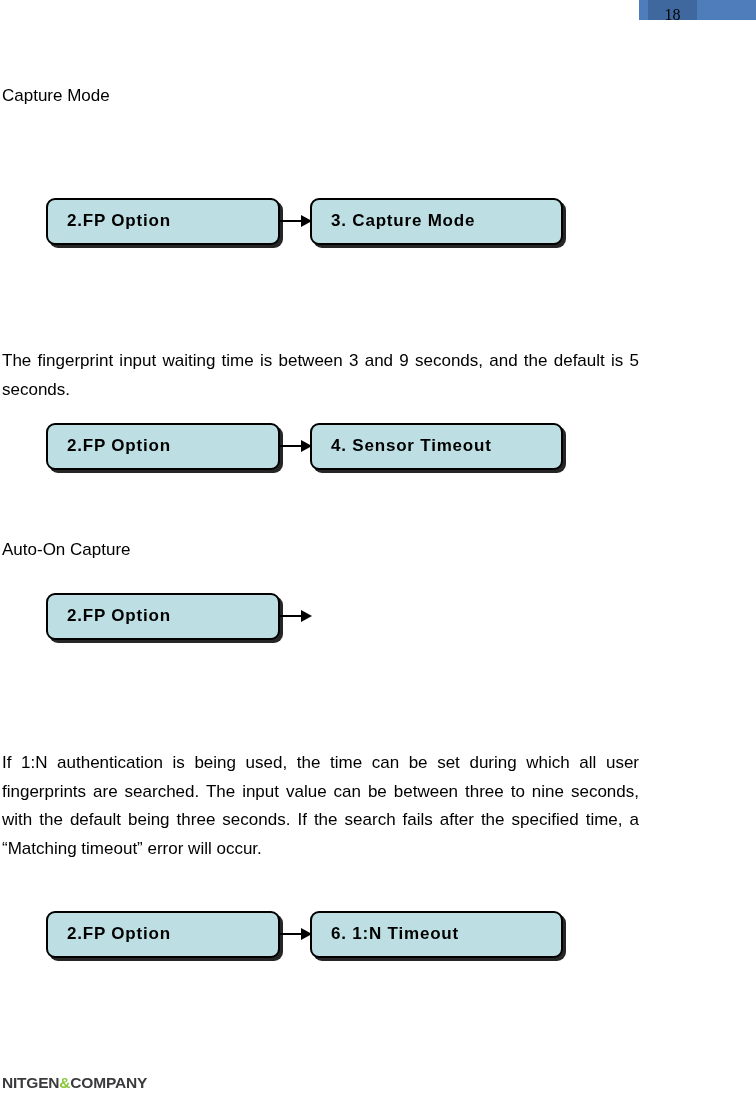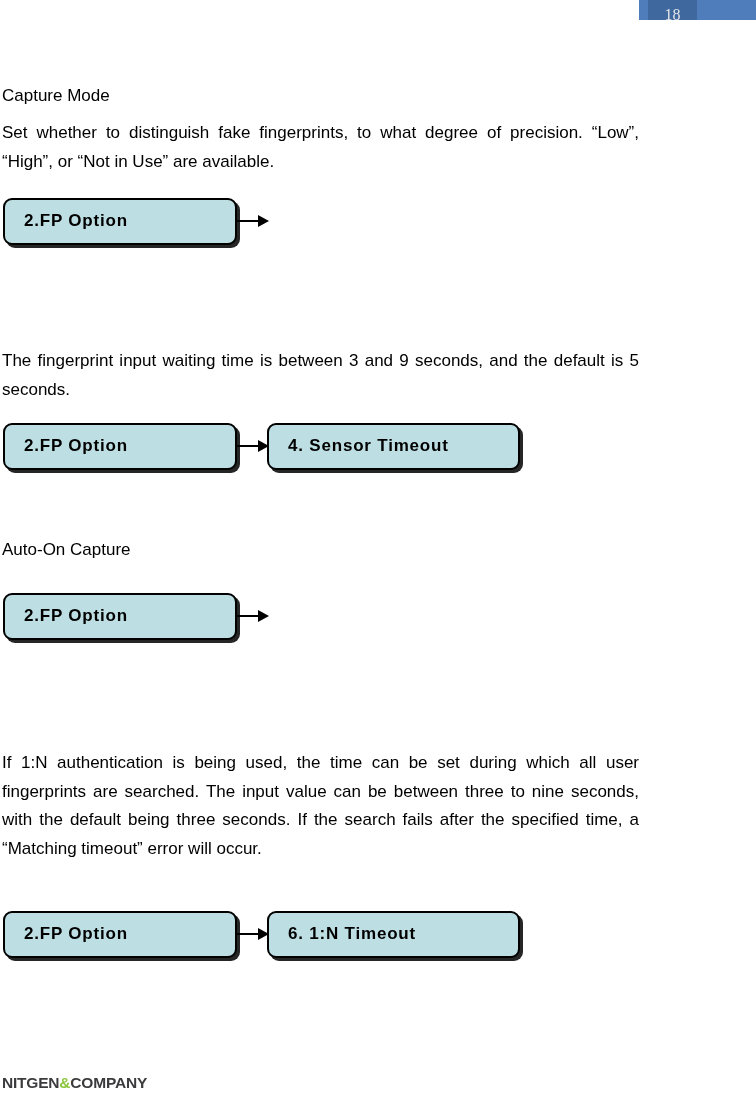--- a/index.html
+++ b/index.html
@@ -25,21 +25,21 @@
     position:absolute;top:0;left:639px;width:117px;height:20px;
     background:var(--header-bar);
   }
   .page-num-badge{
     position:absolute;top:0;left:9px;width:49px;height:20px;
     background:var(--header-badge);
     display:flex;align-items:center;justify-content:center;
   }
   .page-num{
     font-family:"Liberation Serif", serif;
-    font-size:16px;line-height:20px;color:#e5e5e5;margin-top:9px;
+    font-size:16px;line-height:20px;color:#000000;margin-top:9px;
   }
   
   .heading{
     position:absolute;left:2px;
     font-size:17px;font-weight:normal;line-height:20px;
     white-space:nowrap;
   }
   .para{
     position:absolute;left:2px;width:637px;
     font-size:17px;line-height:28.5px;
@@ -54,21 +54,21 @@
     height:47px;
     background:var(--flow-box-fill);
     border:2px solid #000;
     border-radius:9px;
     box-shadow:3px 3px 0 rgba(0,0,0,0.85);
     display:flex;align-items:center;
     padding-left:19px;
     font-size:17px;font-weight:bold;letter-spacing:0.8px;
     white-space:nowrap;
   }
-  .fbox.from{width:234px;}
+  .fbox.from{width:234px;margin-left:43px;}
   .fbox.to{width:253px;}
   .arrow{
     position:relative;width:30px;height:2px;background:#000;
     flex:0 0 30px;
   }
   .arrow::after{
     content:"";position:absolute;right:-2px;top:50%;
     transform:translateY(-50%);
     width:0;height:0;
     border-left:11px solid #000;
@@ -90,24 +90,24 @@
 
 <div class="page">
 
   <div class="header-bar">
     <div class="page-num-badge">
       <span class="page-num">18</span>
     </div>
   </div>
 
   <div class="heading" style="top:86px">Capture Mode</div>
-  <div class="para" style="top:119px">Set whether to distinguish fake fingerprints, to what degree of precision. “Low”, “High”, or “Not in Use” are available.</div>
   <div class="flow" style="top:196px">
     <div class="fbox from">2.FP Option</div>
     <div class="arrow"></div>
+    <div class="fbox to">3. Capture Mode</div>
   </div>
 
   <div class="para" style="top:347px">The fingerprint input waiting time is between 3 and 9 seconds, and the default is 5 seconds.</div>
   <div class="flow" style="top:421px">
     <div class="fbox from">2.FP Option</div>
     <div class="arrow"></div>
     <div class="fbox to">4. Sensor Timeout</div>
   </div>
 
   <div class="heading" style="top:540px">Auto-On Capture</div>

